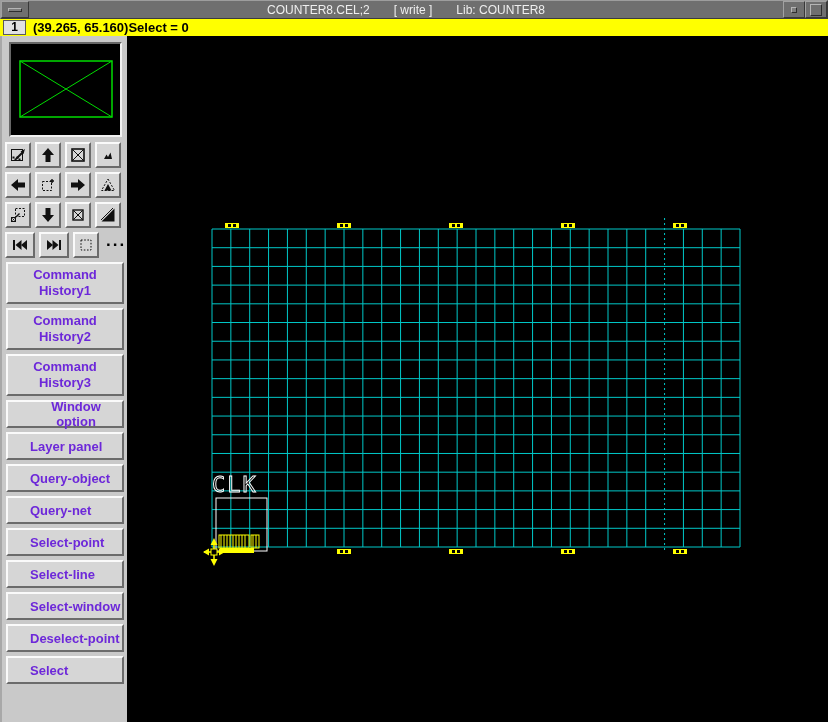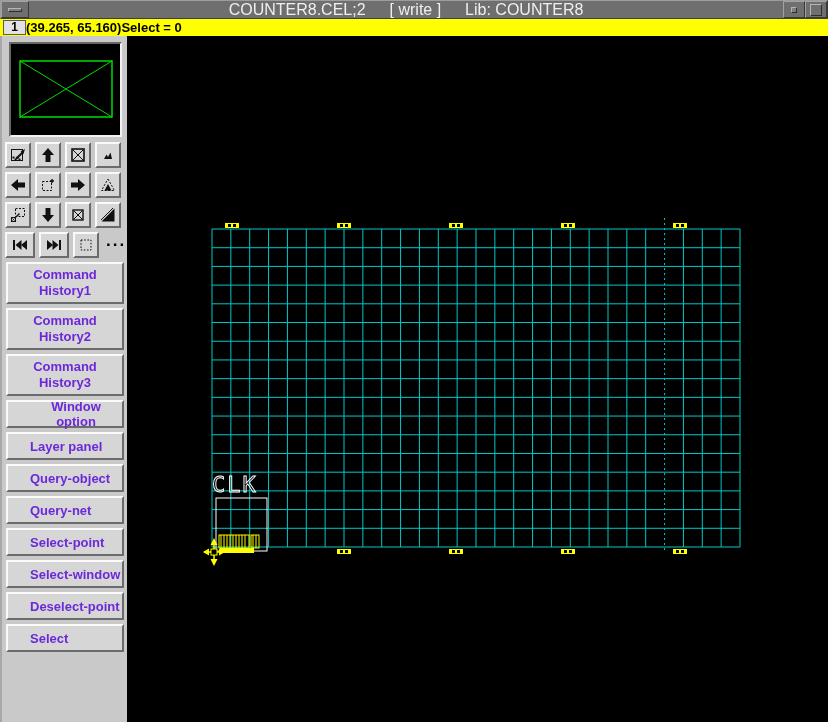--- a/index.html
+++ b/index.html
@@ -17,37 +17,37 @@
   }
   .tb-btn {
     background:#6f6f6f; border:1px solid;
     border-color:#a2a2a2 #383838 #383838 #a2a2a2;
     display:flex; align-items:center; justify-content:center;
   }
   .menu-btn { width:28px; }
   .menu-dash { width:14px; height:4px; background:#7e7e7e;
     border:1px solid; border-color:#b5b5b5 #2e2e2e #2e2e2e #b5b5b5; }
   .title-area { flex:1; display:flex; align-items:center; justify-content:center;
-    color:#efefef; font-size:16px; gap:24px; white-space:pre; }
+    color:#efefef; font-size:12px; gap:24px; white-space:pre; }
   .min-btn,.max-btn { width:22px; }
   .min-glyph { width:6px; height:6px; background:#7e7e7e;
     border:1px solid; border-color:#b5b5b5 #2e2e2e #2e2e2e #b5b5b5; }
   .max-glyph { width:12px; height:12px; background:#6f6f6f;
     border:1px solid; border-color:#b5b5b5 #2e2e2e #2e2e2e #b5b5b5; }
   
   .statusbar {
     position:absolute; left:0; top:19px; width:828px; height:17px;
     background:#ffff00; display:flex; align-items:center;
     font-weight:bold; font-size:13px; color:#000;
   }
   .win-num {
     width:23px; height:15px; margin-left:3px; background:#e2e2e2;
     border:1px solid #5a5a5a; text-align:center; font-size:12px; line-height:13px;
   }
-  .coords { }
+  .coords { margin-left:7px; }
   .select-count { }
   
   .sidebar {
     position:absolute; left:0; top:36px; width:127px; height:686px;
     background:#c9c9c9; border-left:2px solid #a8a8a8;
   }
   .preview {
     position:absolute; left:7px; top:6px; width:113px; height:95px;
     background:#000; border:2px solid; border-color:#676767 #f2f2f2 #f2f2f2 #676767;
   }
@@ -231,20 +231,21 @@
     </button>
     <button class="sbtn cmd">
       <span>Command</span>
       <span>History3</span>
     </button>
     <button class="sbtn nav">Window option</button>
     <button class="sbtn nav">Layer panel</button>
     <button class="sbtn nav">Query-object</button>
     <button class="sbtn nav">Query-net</button>
     <button class="sbtn nav">Select-point</button>
+    <button class="sbtn nav">Select-line</button>
     <button class="sbtn nav">Select-window</button>
     <button class="sbtn nav">Deselect-point</button>
     <button class="sbtn nav">Select</button>
   </div>
 </div>
 
 <div class="canvas">
   <svg id="canvas-svg" width="701" height="686" viewBox="127 36 701 686">
       <line x1="212" y1="197" x2="740" y2="197" stroke="#00c9c9" stroke-width="1"></line>
       <line x1="212" y1="215.7058823529412" x2="740" y2="215.7058823529412" stroke="#00c9c9" stroke-width="1"></line>

